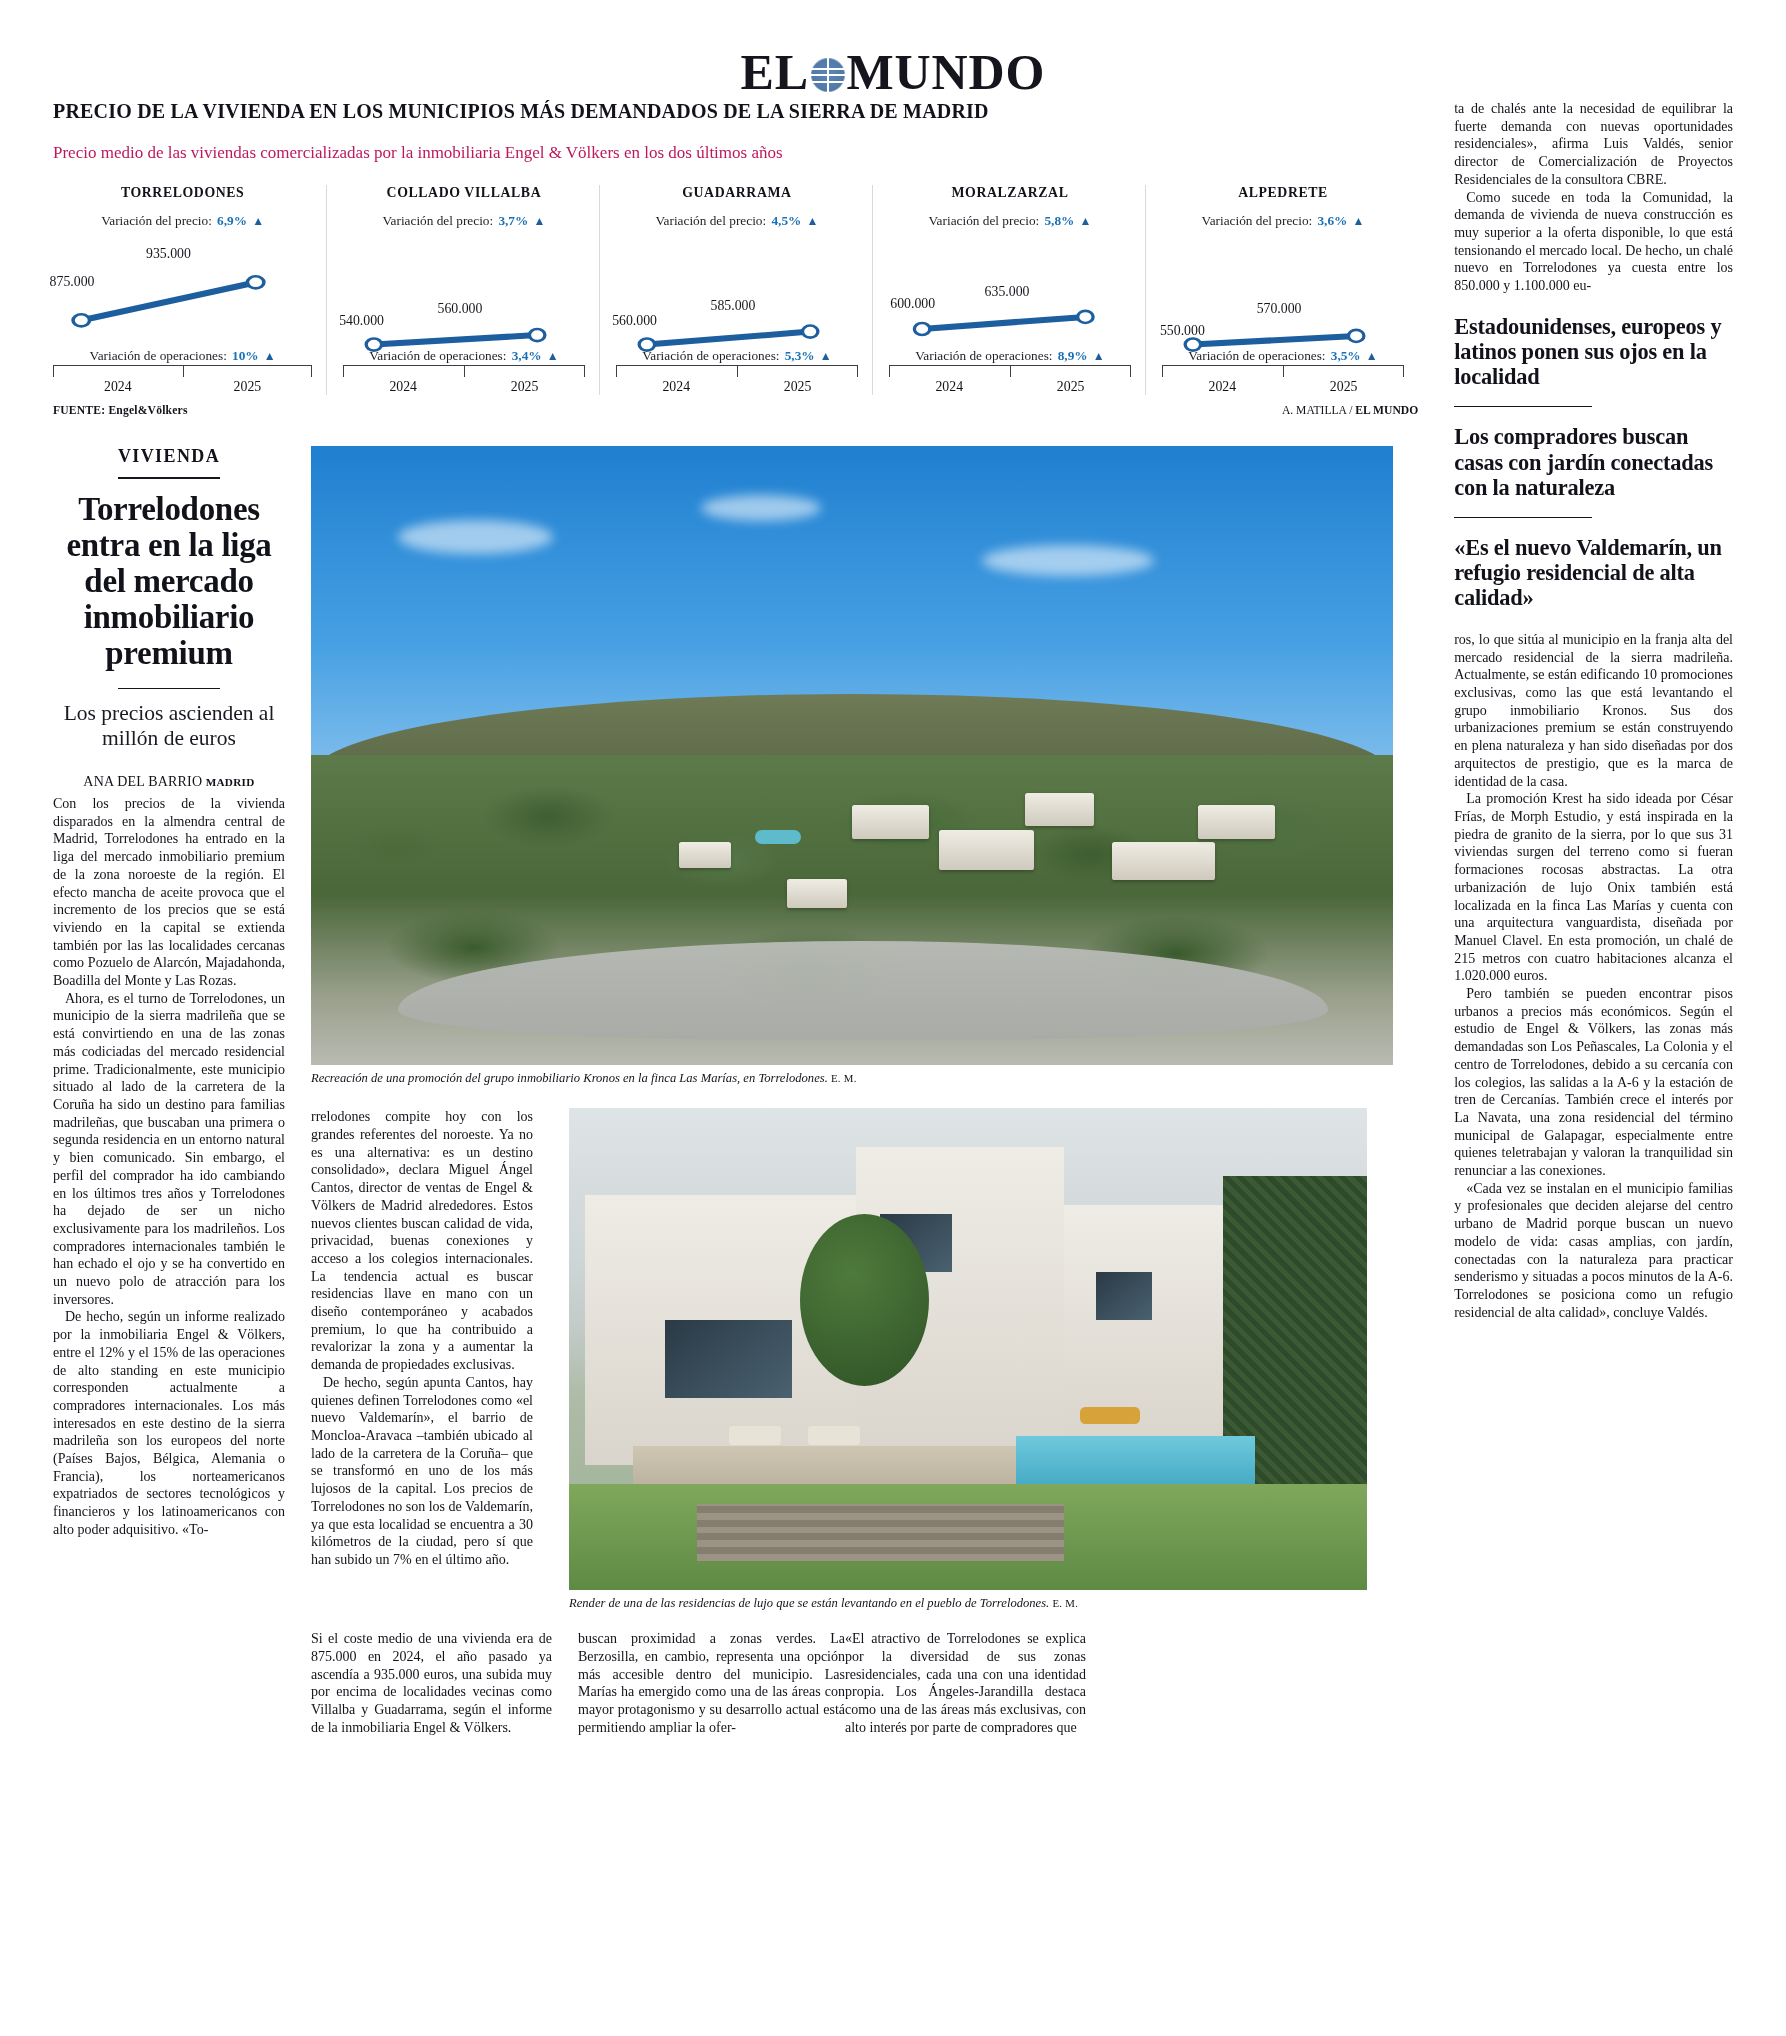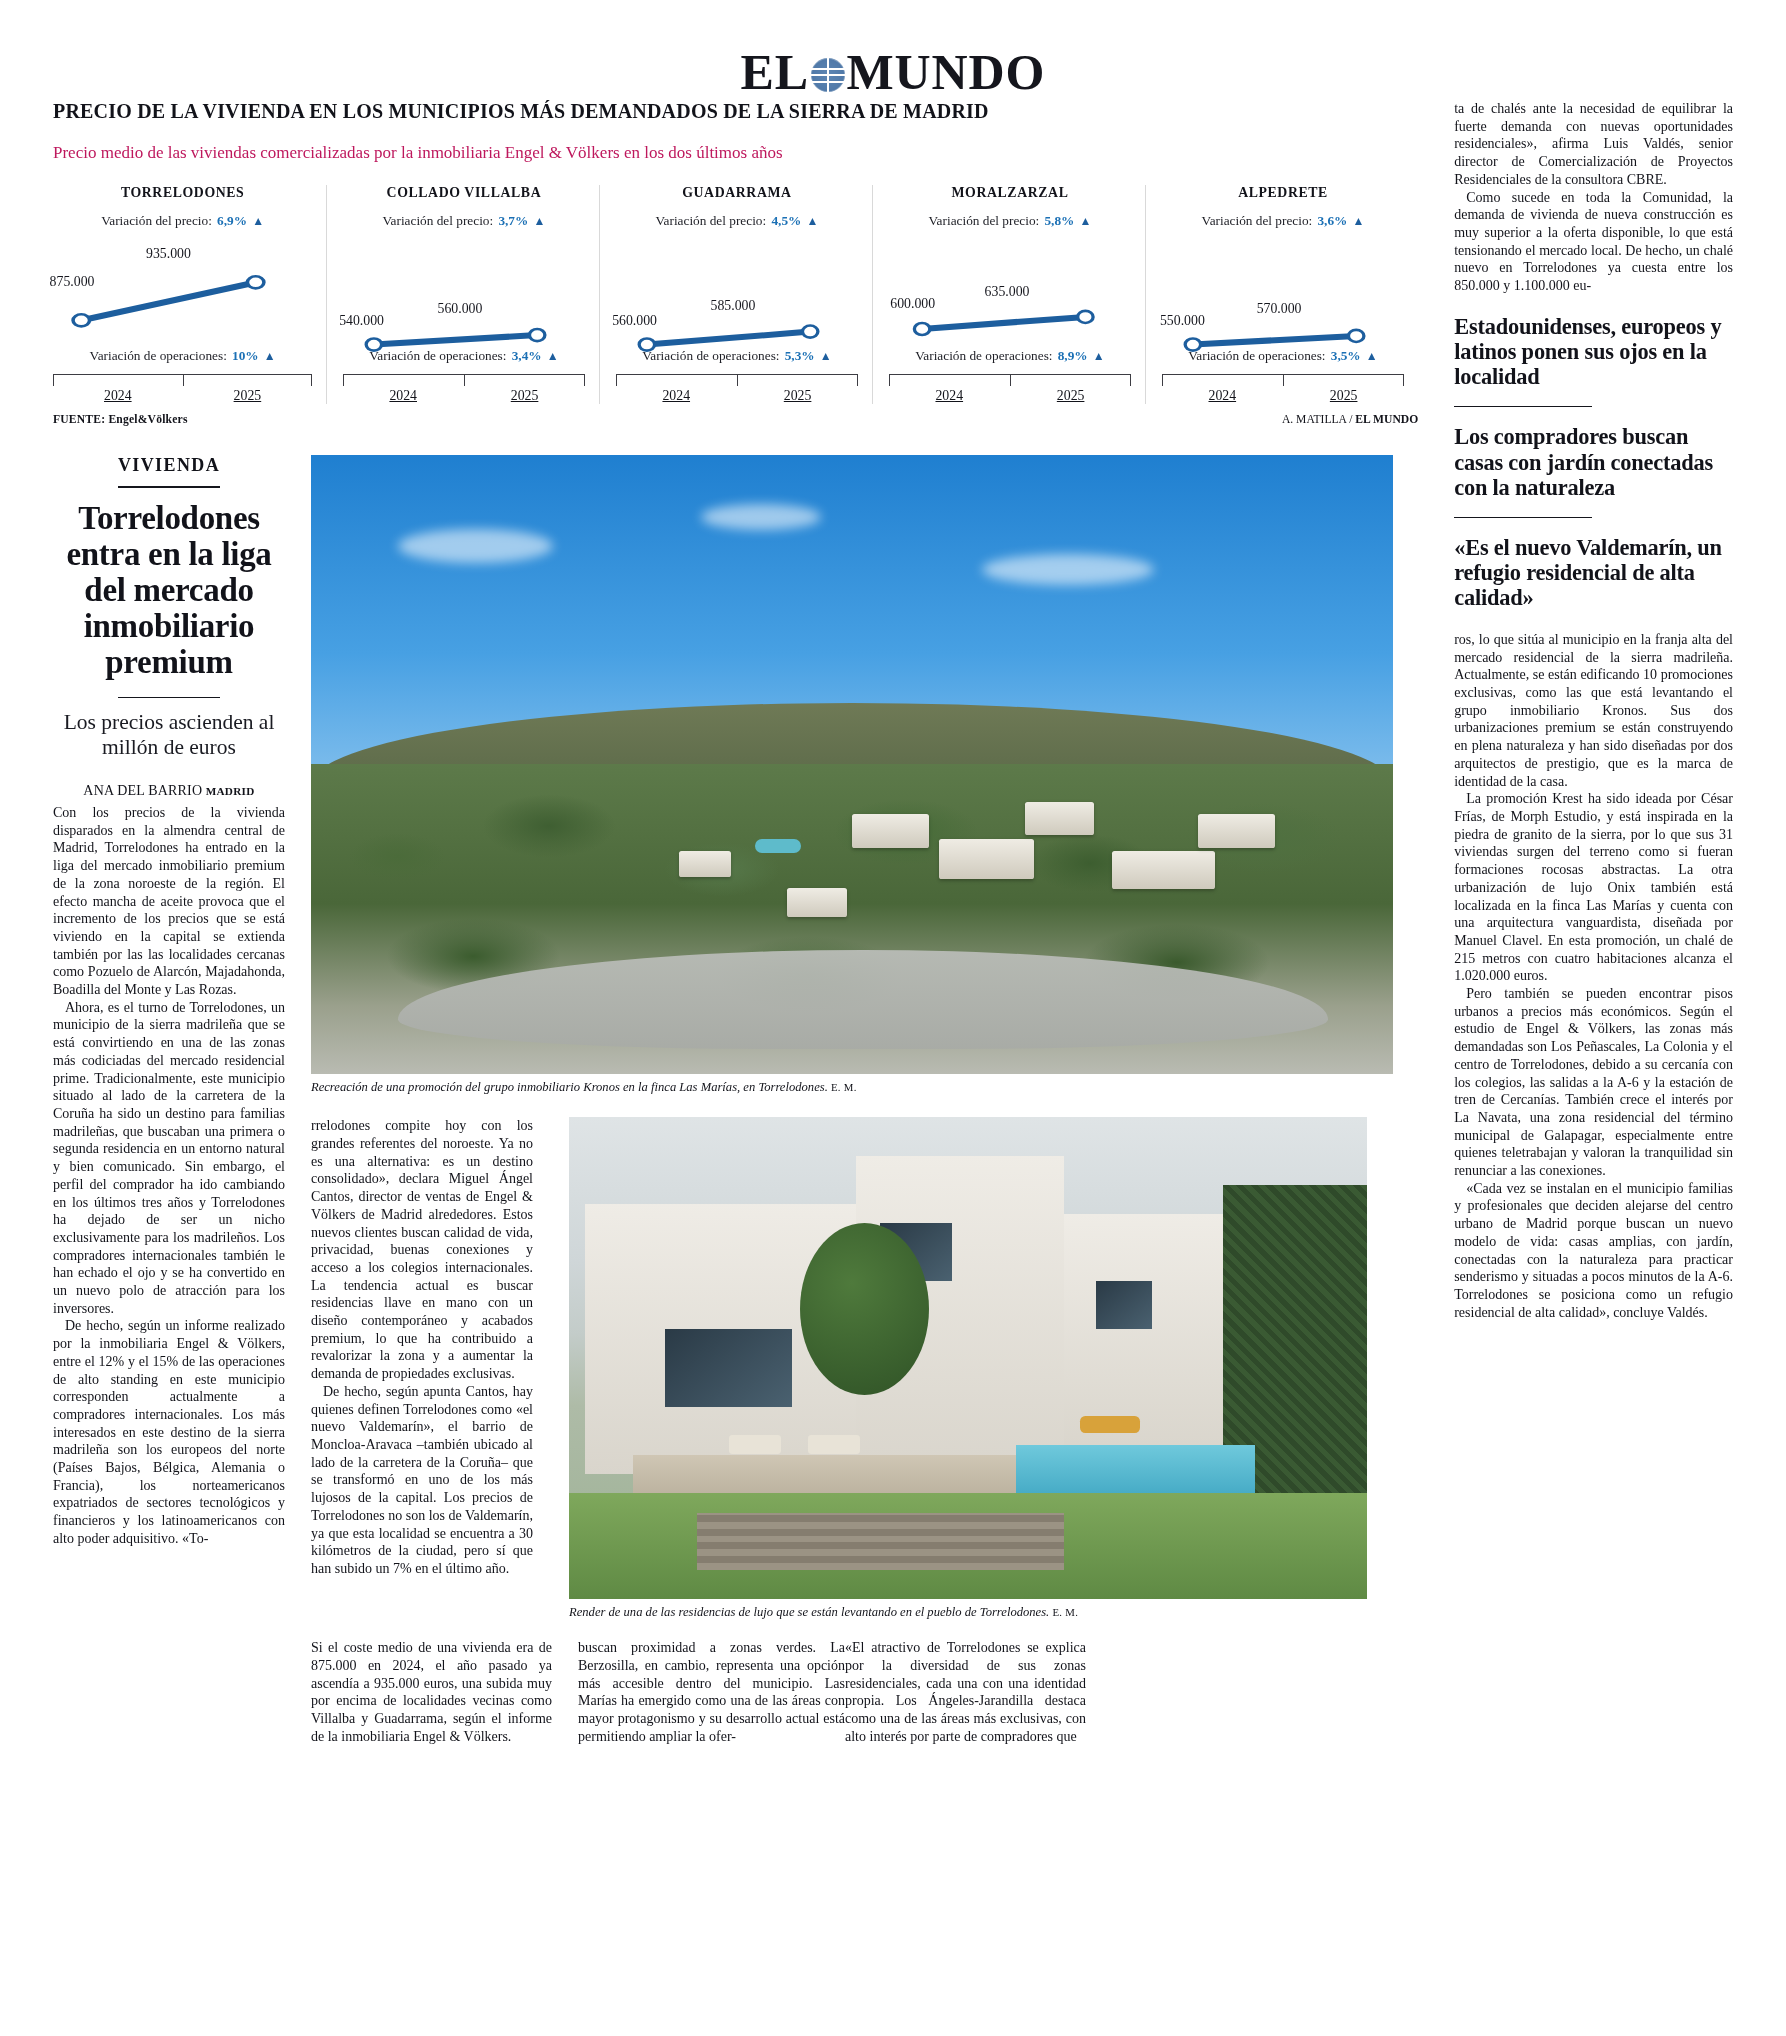--- a/index.html
+++ b/index.html
@@ -72,21 +72,21 @@
   }
   .var-line .val { color: #1b70b5; font-weight: bold; }
   .tri { color: #1d5e9e; font-size: 12px; line-height: 1; }
 
   .slopebox { height: 114px; position: relative; margin-top: 5.2px; }
   .slopebox svg { display: block; width: 100%; height: 100%; overflow: visible; }
   .pt-label {
     position: absolute; font-size: 13.8px; color: #15161d; white-space: nowrap;
   }
 
-  .axis { margin-top: 10px; text-decoration: underline; }
+  .axis { margin-top: 1px; }
   .axis-rule {
     height: 12px; position: relative;
     border-top: 1.4px solid #3d3d43;
   }
   .axis-rule::before, .axis-rule::after, .axis-rule span {
     content: ""; position: absolute; top: 0; width: 1.4px; height: 11.2px; background: #3d3d43;
   }
   .axis-rule::before { left: 0; }
   .axis-rule::after { right: 0; }
   .axis-rule span { left: 50%; }
@@ -349,21 +349,21 @@
           </div>
 
           <div class="panel">
             <div class="panel-name">ALPEDRETE</div>
             <div class="var-line">
               <span>Variación del precio:</span>
               <span class="val">3,6%</span>
               <span class="tri">▲</span>
             </div>
             <div class="slopebox">
-              <span class="pt-label" style="left:-1.7px; top:79px;">550.000</span>
+              <span class="pt-label" style="left:-1.7px; top:89px;">550.000</span>
               <span class="pt-label" style="left:95px; top:67px;">570.000</span>
               <svg viewBox="0 0 220 132" preserveAspectRatio="none">
                 <line x1="28" y1="128" x2="176" y2="118" stroke="#1d5e9e" stroke-width="7"></line>
                 <circle cx="28" cy="128" r="7" fill="#ffffff" stroke="#1d5e9e" stroke-width="3"></circle>
                 <circle cx="176" cy="118" r="7" fill="#ffffff" stroke="#1d5e9e" stroke-width="3"></circle>
               </svg>
             </div>
             <div class="var-line">
               <span>Variación de operaciones:</span>
               <span class="val">3,5%</span>

